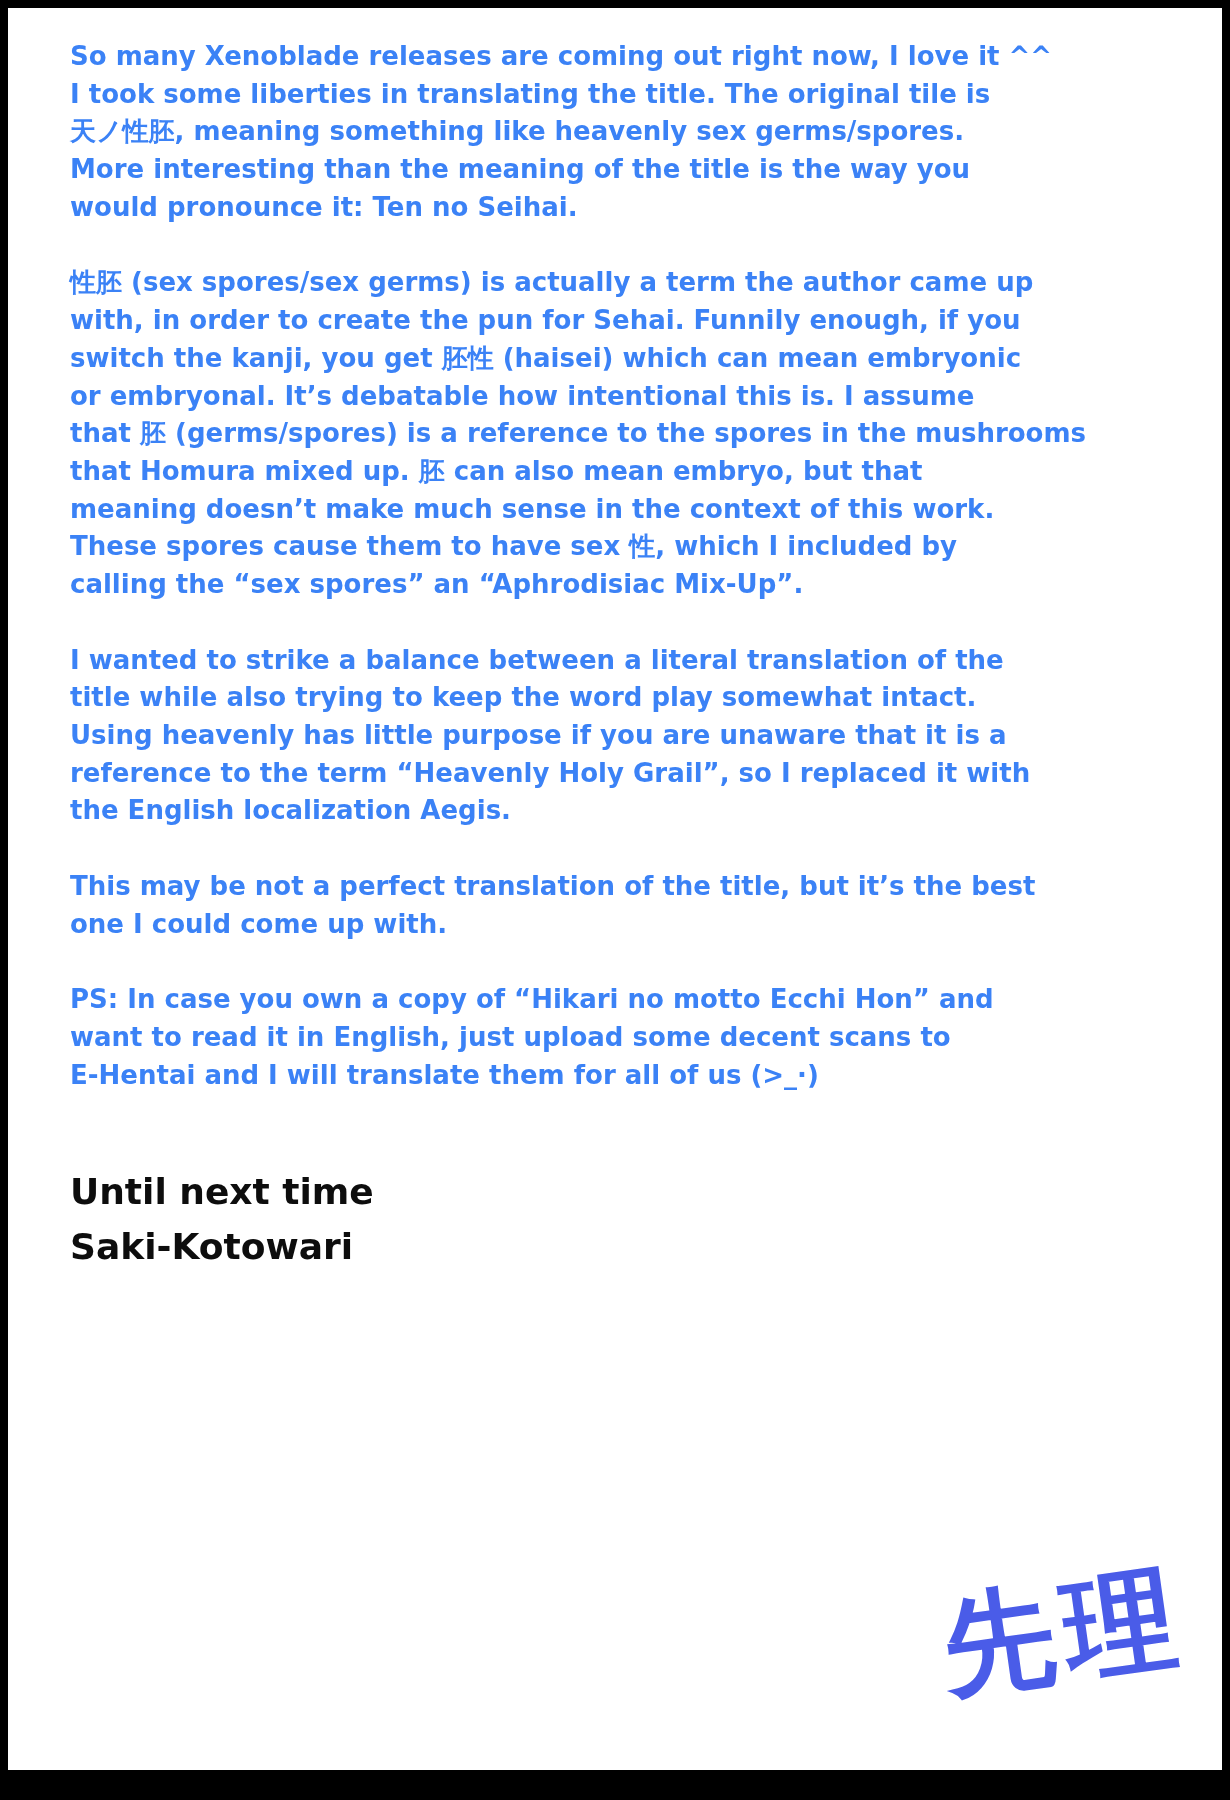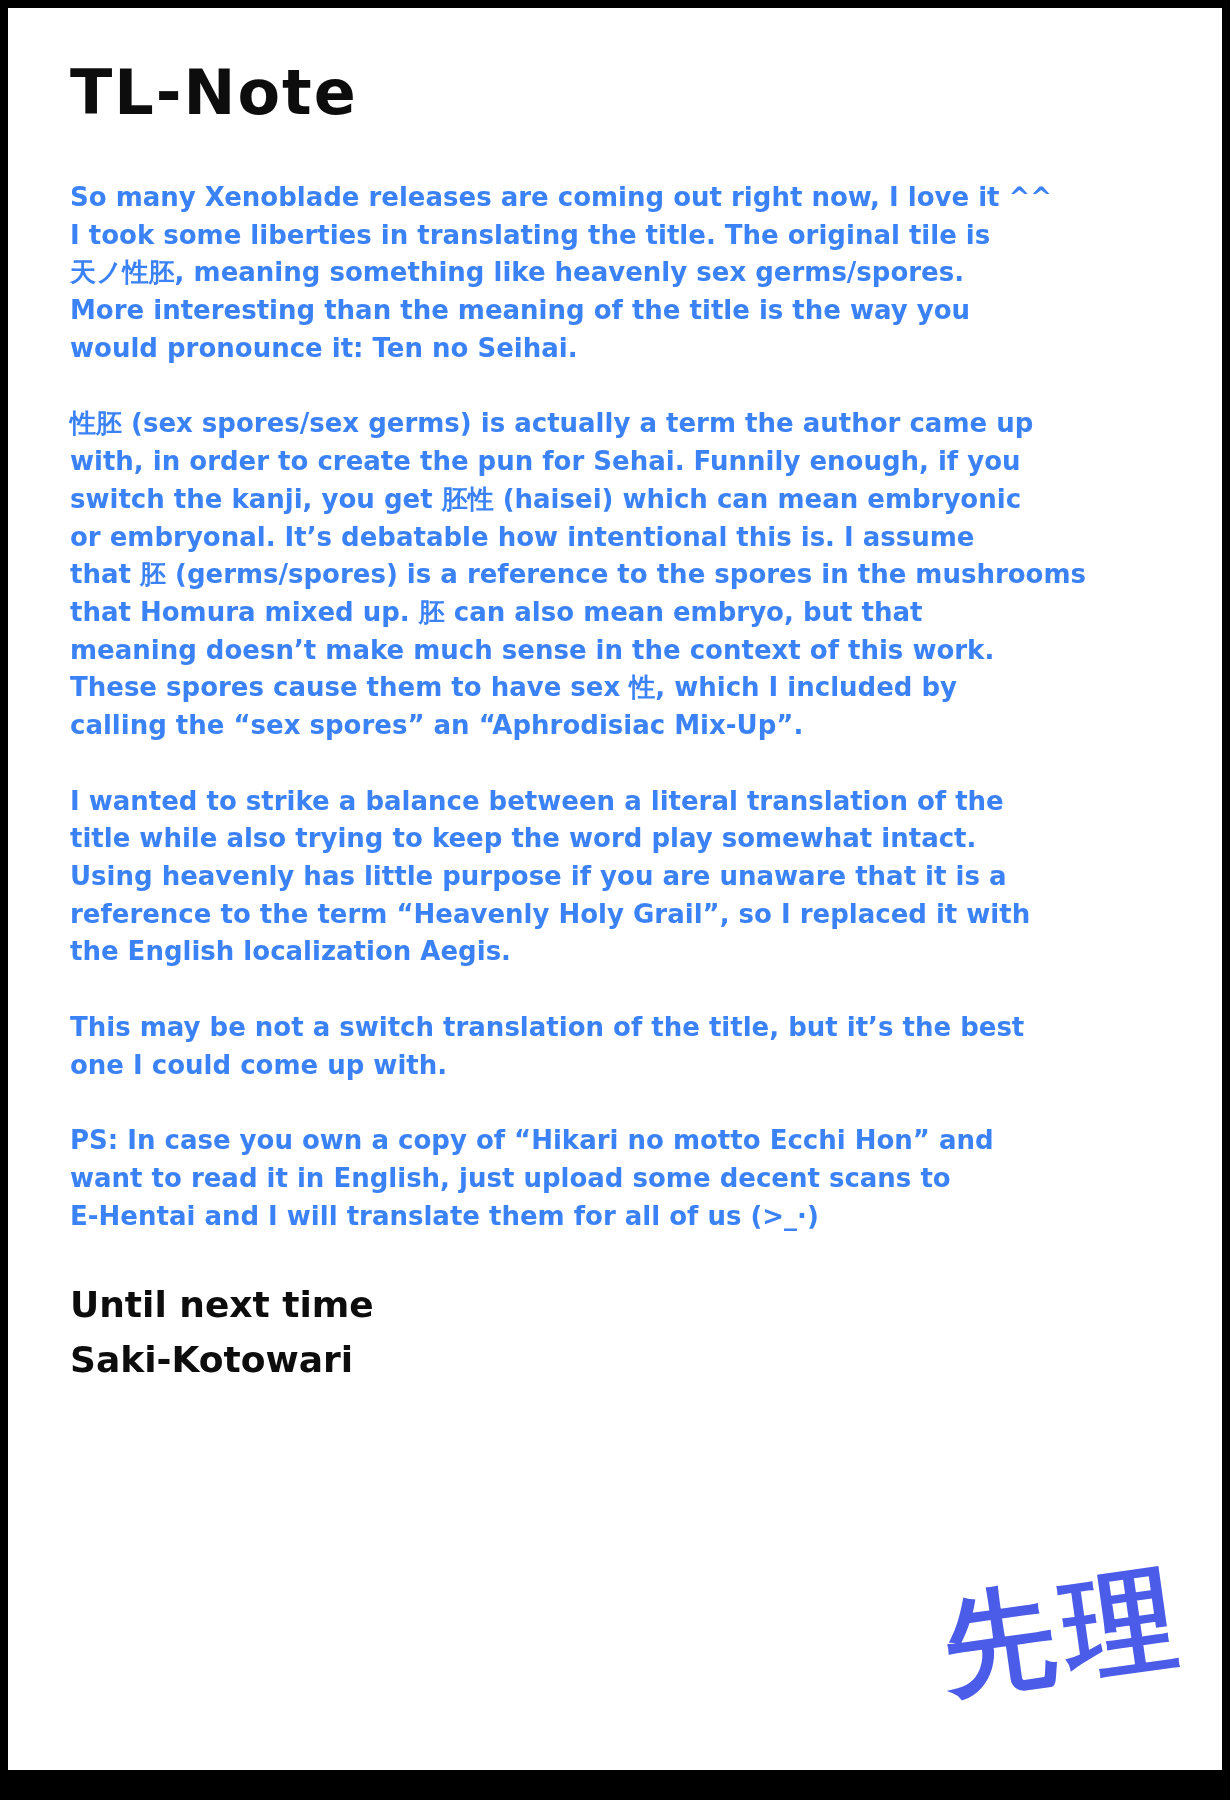--- a/index.html
+++ b/index.html
@@ -28,21 +28,21 @@
   .body-paragraph {
     font-size: 26px;
     font-weight: 600;
     line-height: 1.45;
     white-space: pre-line;
     margin: 0 0 38px 0;
     color: #3b82f6;
     max-width: 1070px;
   }
   .closing {
-    margin-top: 41px;
+    margin-top: 69px;
     font-size: 36px;
     font-weight: 700;
     line-height: 1.55;
     color: #0d0d0d;
   }
   .signature {
     position: absolute;
     top: 1568px;
     right: 36px;
     font-size: 112px;
@@ -53,21 +53,20 @@
     transform-origin: center;
     font-family: "DejaVu Sans", sans-serif;
   }
 </style>
 </head>
 <body>
 
 <div class="page">
   <div class="content">
 
-    <h1 class="page-title">TL-Note</h1>
 
     <p class="body-paragraph">So many Xenoblade releases are coming out right now, I love it ^^
 I took some liberties in translating the title. The original tile is
 天ノ性胚, meaning something like heavenly sex germs/spores.
 More interesting than the meaning of the title is the way you
 would pronounce it: Ten no Seihai.</p>
 
 
     <p class="body-paragraph">性胚 (sex spores/sex germs) is actually a term the author came up
 with, in order to create the pun for Sehai. Funnily enough, if you
@@ -78,21 +77,21 @@
 meaning doesn’t make much sense in the context of this work.
 These spores cause them to have sex 性, which I included by
 calling the “sex spores” an “Aphrodisiac Mix-Up”.</p>
 
     <p class="body-paragraph">I wanted to strike a balance between a literal translation of the
 title while also trying to keep the word play somewhat intact.
 Using heavenly has little purpose if you are unaware that it is a
 reference to the term “Heavenly Holy Grail”, so I replaced it with
 the English localization Aegis.</p>
 
-    <p class="body-paragraph">This may be not a switch translation of the title, but it’s the best
+    <p class="body-paragraph">This may be not a perfect translation of the title, but it’s the best
 one I could come up with.</p>
 
     <p class="body-paragraph">PS: In case you own a copy of “Hikari no motto Ecchi Hon” and
 want to read it in English, just upload some decent scans to
 E-Hentai and I will translate them for all of us (&gt;_·)</p>
 
     <div class="closing" style="white-space: pre-line;">Until next time
 Saki-Kotowari</div>
 
   </div>

